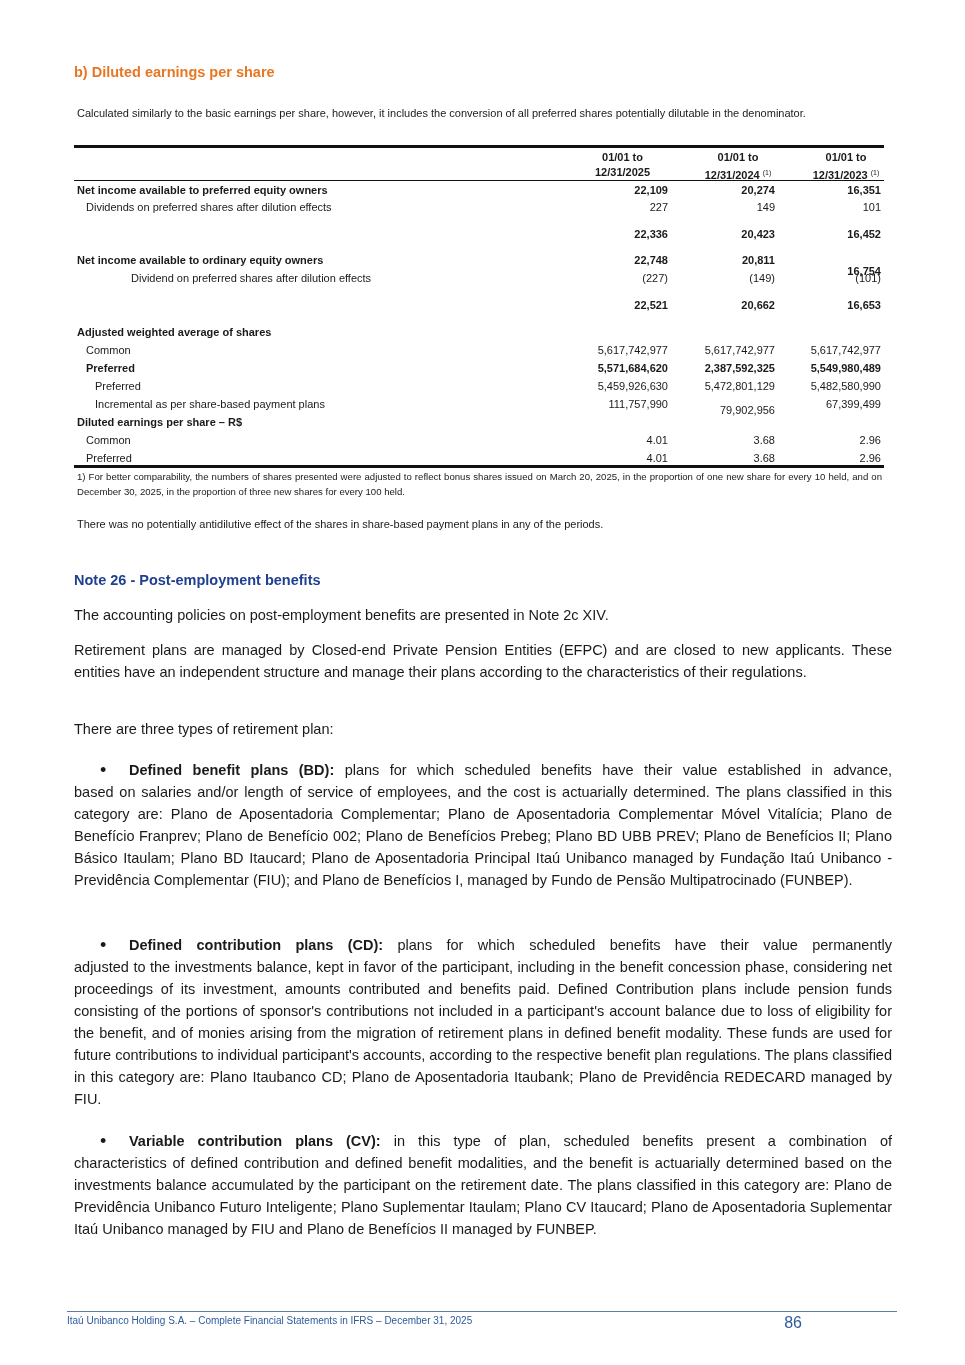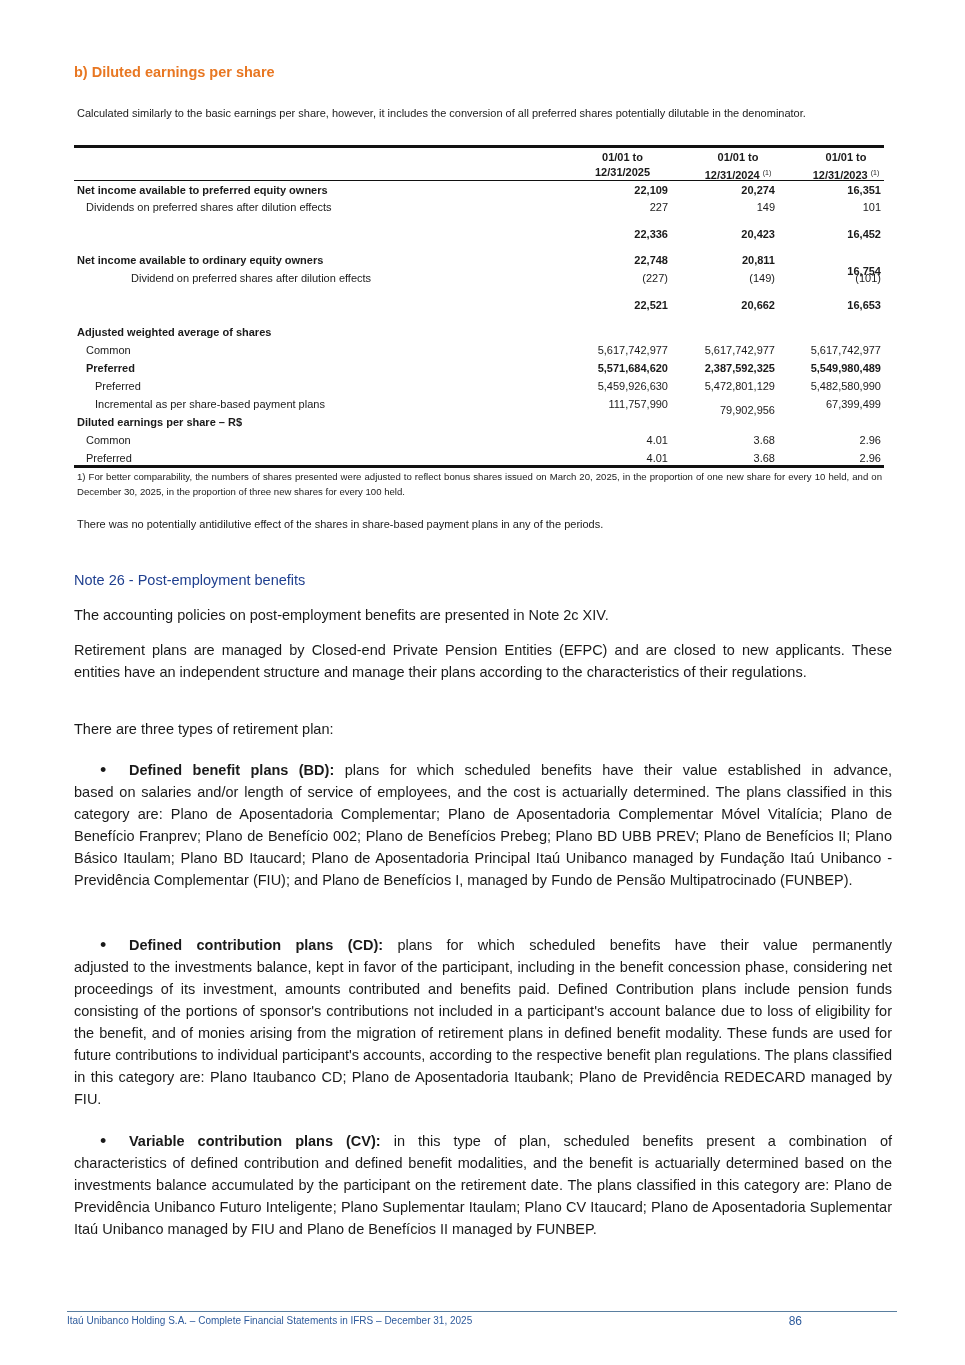--- a/index.html
+++ b/index.html
@@ -22,30 +22,30 @@
   .row.b { font-weight: bold; }
   .i1 .lbl { left: 12px; }
   .i2 .lbl { left: 21px; }
   .c1 { left: 484px; }
   .c2 { left: 591px; }
   .c3 { left: 697px; }
 
   .footnote { position: absolute; left: 77px; top: 470px; width: 805px; font-size: 9.6px; line-height: 14.5px; text-align: justify; }
   .nodil { position: absolute; left: 77px; top: 518px; font-size: 11px; }
 
-  .note-title { position: absolute; left: 74px; top: 572px; font-size: 14.5px; font-weight: normal; color: #1f3f8f; }
+  .note-title { position: absolute; left: 74px; top: 572px; font-size: 14.5px; font-weight: bold; color: #1f3f8f; }
   .para { position: absolute; left: 74px; width: 818px; font-size: 14.5px; line-height: 22px; text-align: justify; }
   .bullet-para { position: absolute; left: 74px; width: 818px; font-size: 14.5px; line-height: 22px; text-align: justify; }
   .bullet-para .first { padding-left: 55px; position: relative; display: block; text-align-last: justify; }
   .bullet-dot { position: absolute; left: 26px; top: 0; font-size: 18px; }
   .bullet-para b { font-weight: bold; }
 
   .footer-line { position: absolute; left: 67px; top: 1311px; width: 830px; height: 1px; background: #5a7fa0; }
   .footer-text { position: absolute; left: 67px; top: 1315px; font-size: 10px; color: #2e5b9c; }
-  .footer-page { position: absolute; right: 70px; top: 1314px; font-size: 12px; color: #2e5b9c; }
+  .footer-page { position: absolute; right: 70px; top: 1314px; font-size: 16px; color: #2e5b9c; }
 </style>
 </head>
 <body>
 
 <div class="page">
 
   <div class="sec-title">b) Diluted earnings per share</div>
   <div class="intro">Calculated similarly to the basic earnings per share, however, it includes the conversion of all preferred shares potentially dilutable in the denominator.</div>
 
   <div>

